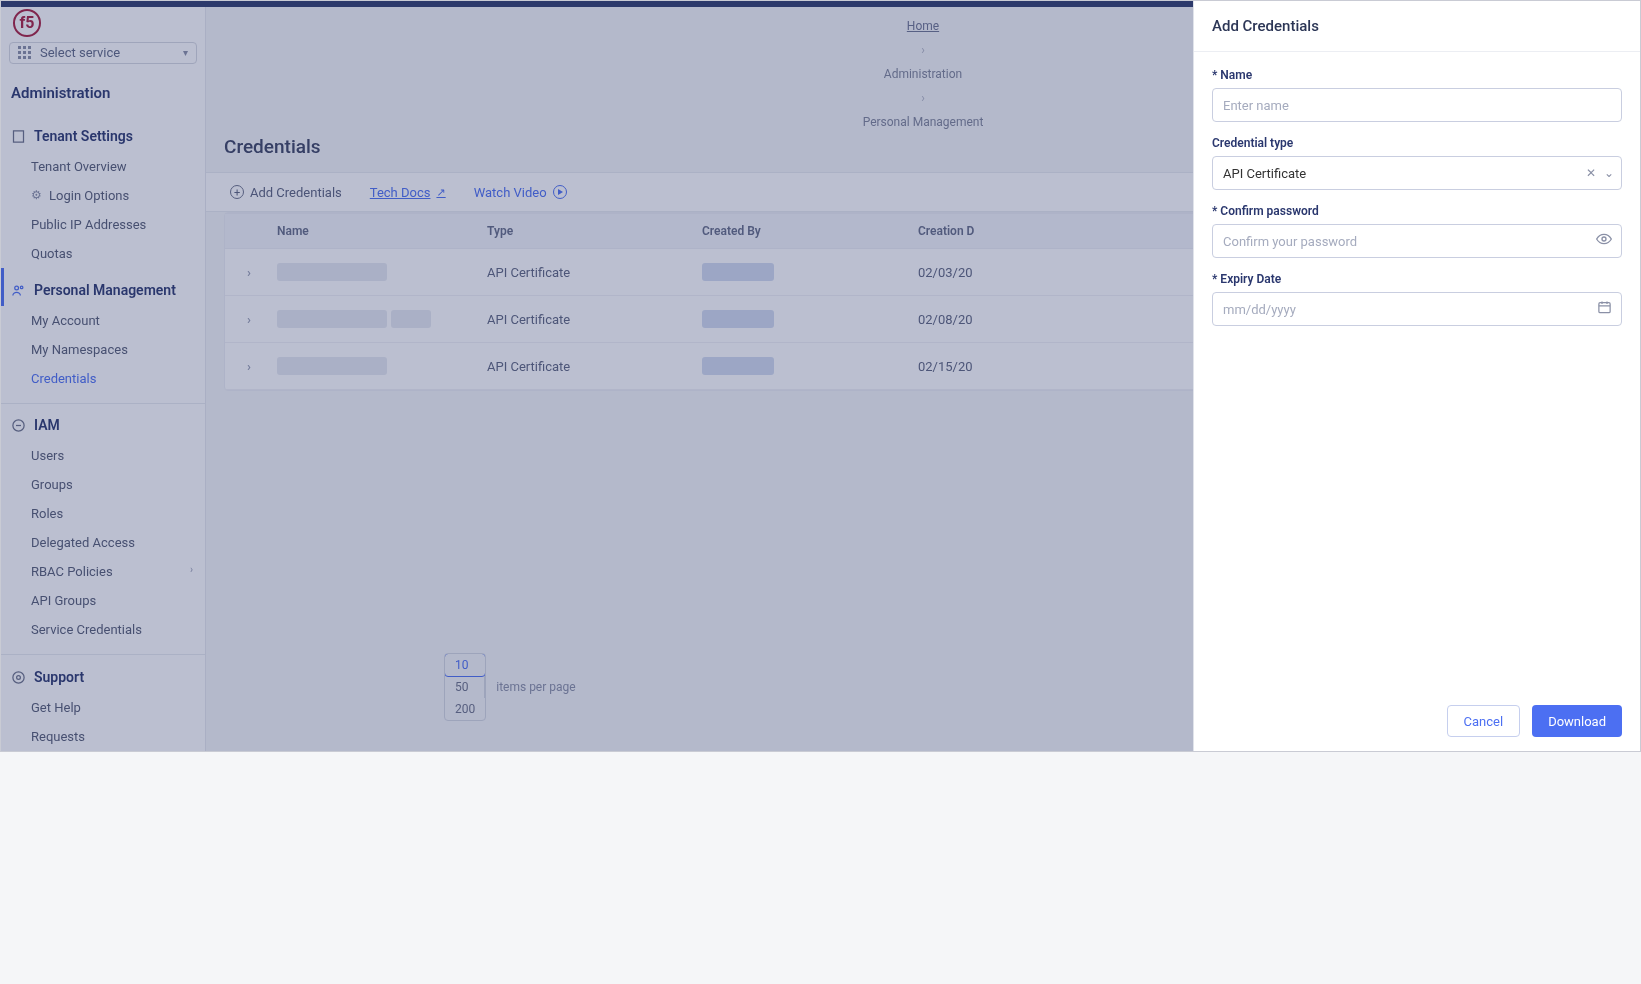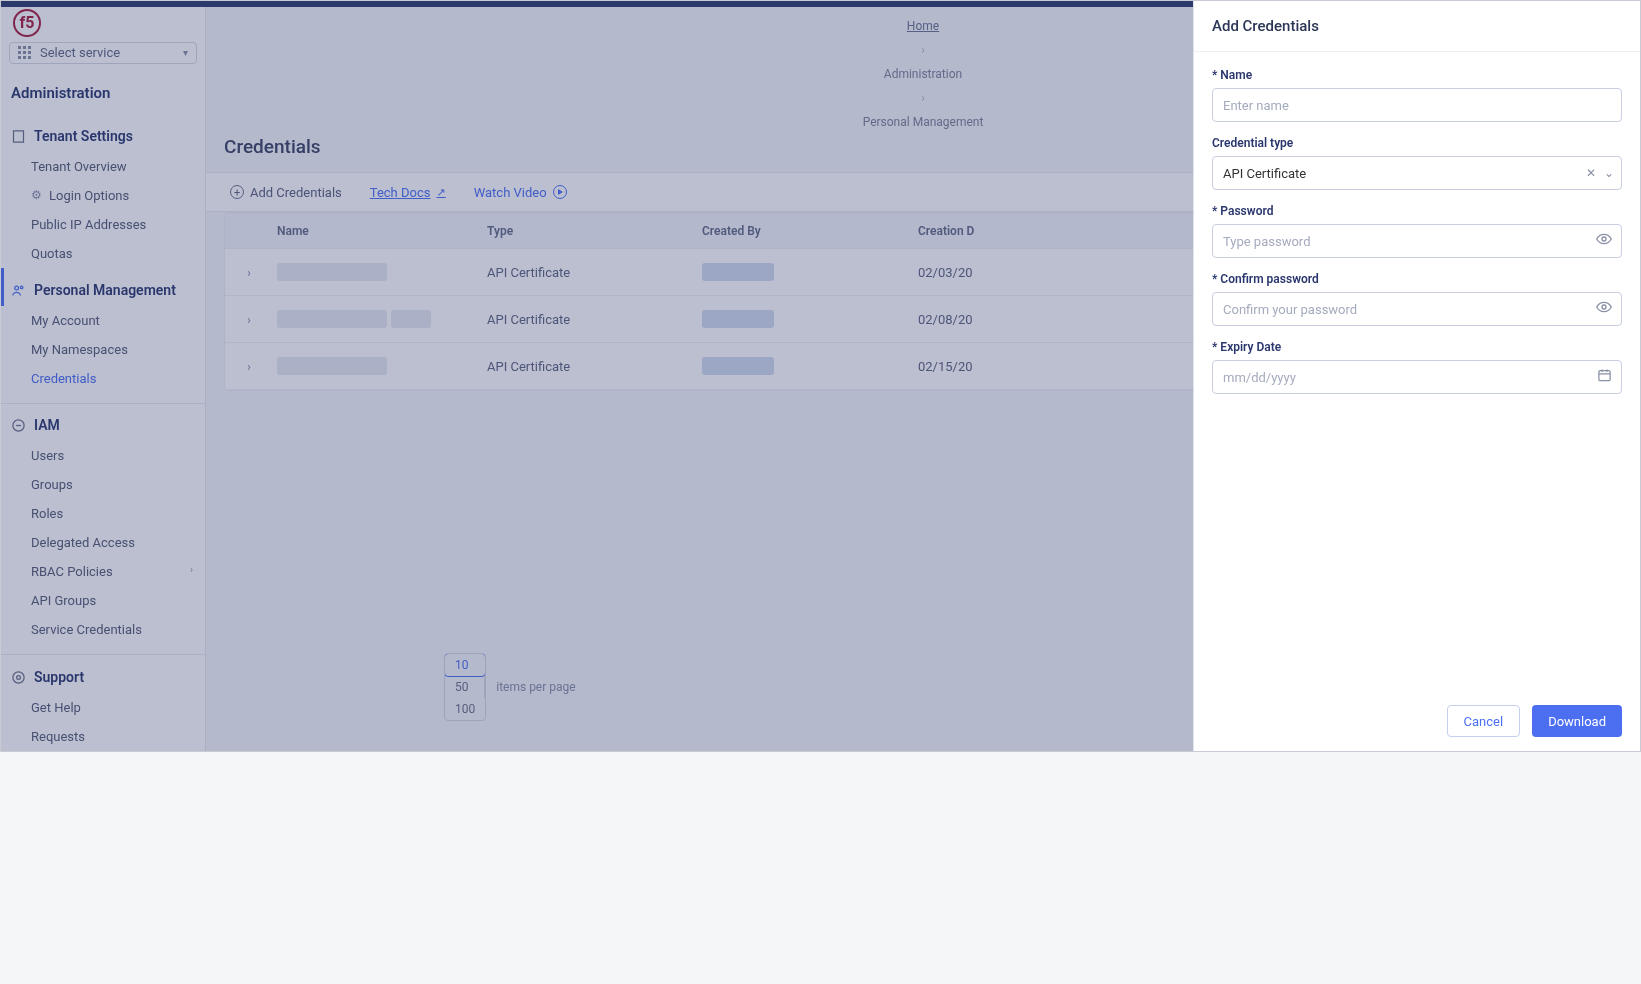--- a/index.html
+++ b/index.html
@@ -270,21 +270,21 @@
               <div class="redact cb"></div>
             </div>
           <div class="col-cd">02/15/20</div>
         </div>
       </div>
 
       <div class="pager">
         <div class="pg-group">
           <div class="pg active">10</div>
           <div class="pg">50</div>
-          <div class="pg">100</div>
+          <div class="pg">200</div>
         </div>
         <span class="ipp">items per page</span>
       </div>
     </div>
   </div>
 
   <div class="scrim"></div>
 
   <div class="panel">
     <div class="panel-header">Add Credentials</div>
@@ -294,32 +294,20 @@
         <input class="finput" placeholder="Enter name" style="">
       </div>
       <div class="field">
         <label class="flabel">Credential type</label>
         <div class="select-wrap">
           <input class="finput" readonly="" style="cursor: pointer; padding-right: 50px;" value="API Certificate">
           <div class="sel-icons">
             <span>✕</span>
             <span>⌄</span>
           </div>
-        </div>
-      </div>
-      <div class="field">
-        <label class="flabel">* Password</label>
-        <div class="select-wrap">
-          <input class="finput" type="password" style="padding-right: 34px;" placeholder="Type password">
-          <span class="eye-ico">
-            <svg width="16" height="16" viewBox="0 0 24 24" fill="none" stroke="#8a90a6" stroke-width="2">
-                <path d="M1 12s4-7 11-7 11 7 11 7-4 7-11 7S1 12 1 12z"></path>
-                <circle cx="12" cy="12" r="3"></circle>
-              </svg>
-          </span>
         </div>
       </div>
       <div class="field">
         <label class="flabel">* Confirm password</label>
         <div class="select-wrap">
           <input class="finput" type="password" style="padding-right: 34px;" placeholder="Confirm your password">
           <span class="eye-ico">
             <svg width="16" height="16" viewBox="0 0 24 24" fill="none" stroke="#8a90a6" stroke-width="2">
                 <path d="M1 12s4-7 11-7 11 7 11 7-4 7-11 7S1 12 1 12z"></path>
                 <circle cx="12" cy="12" r="3"></circle>

